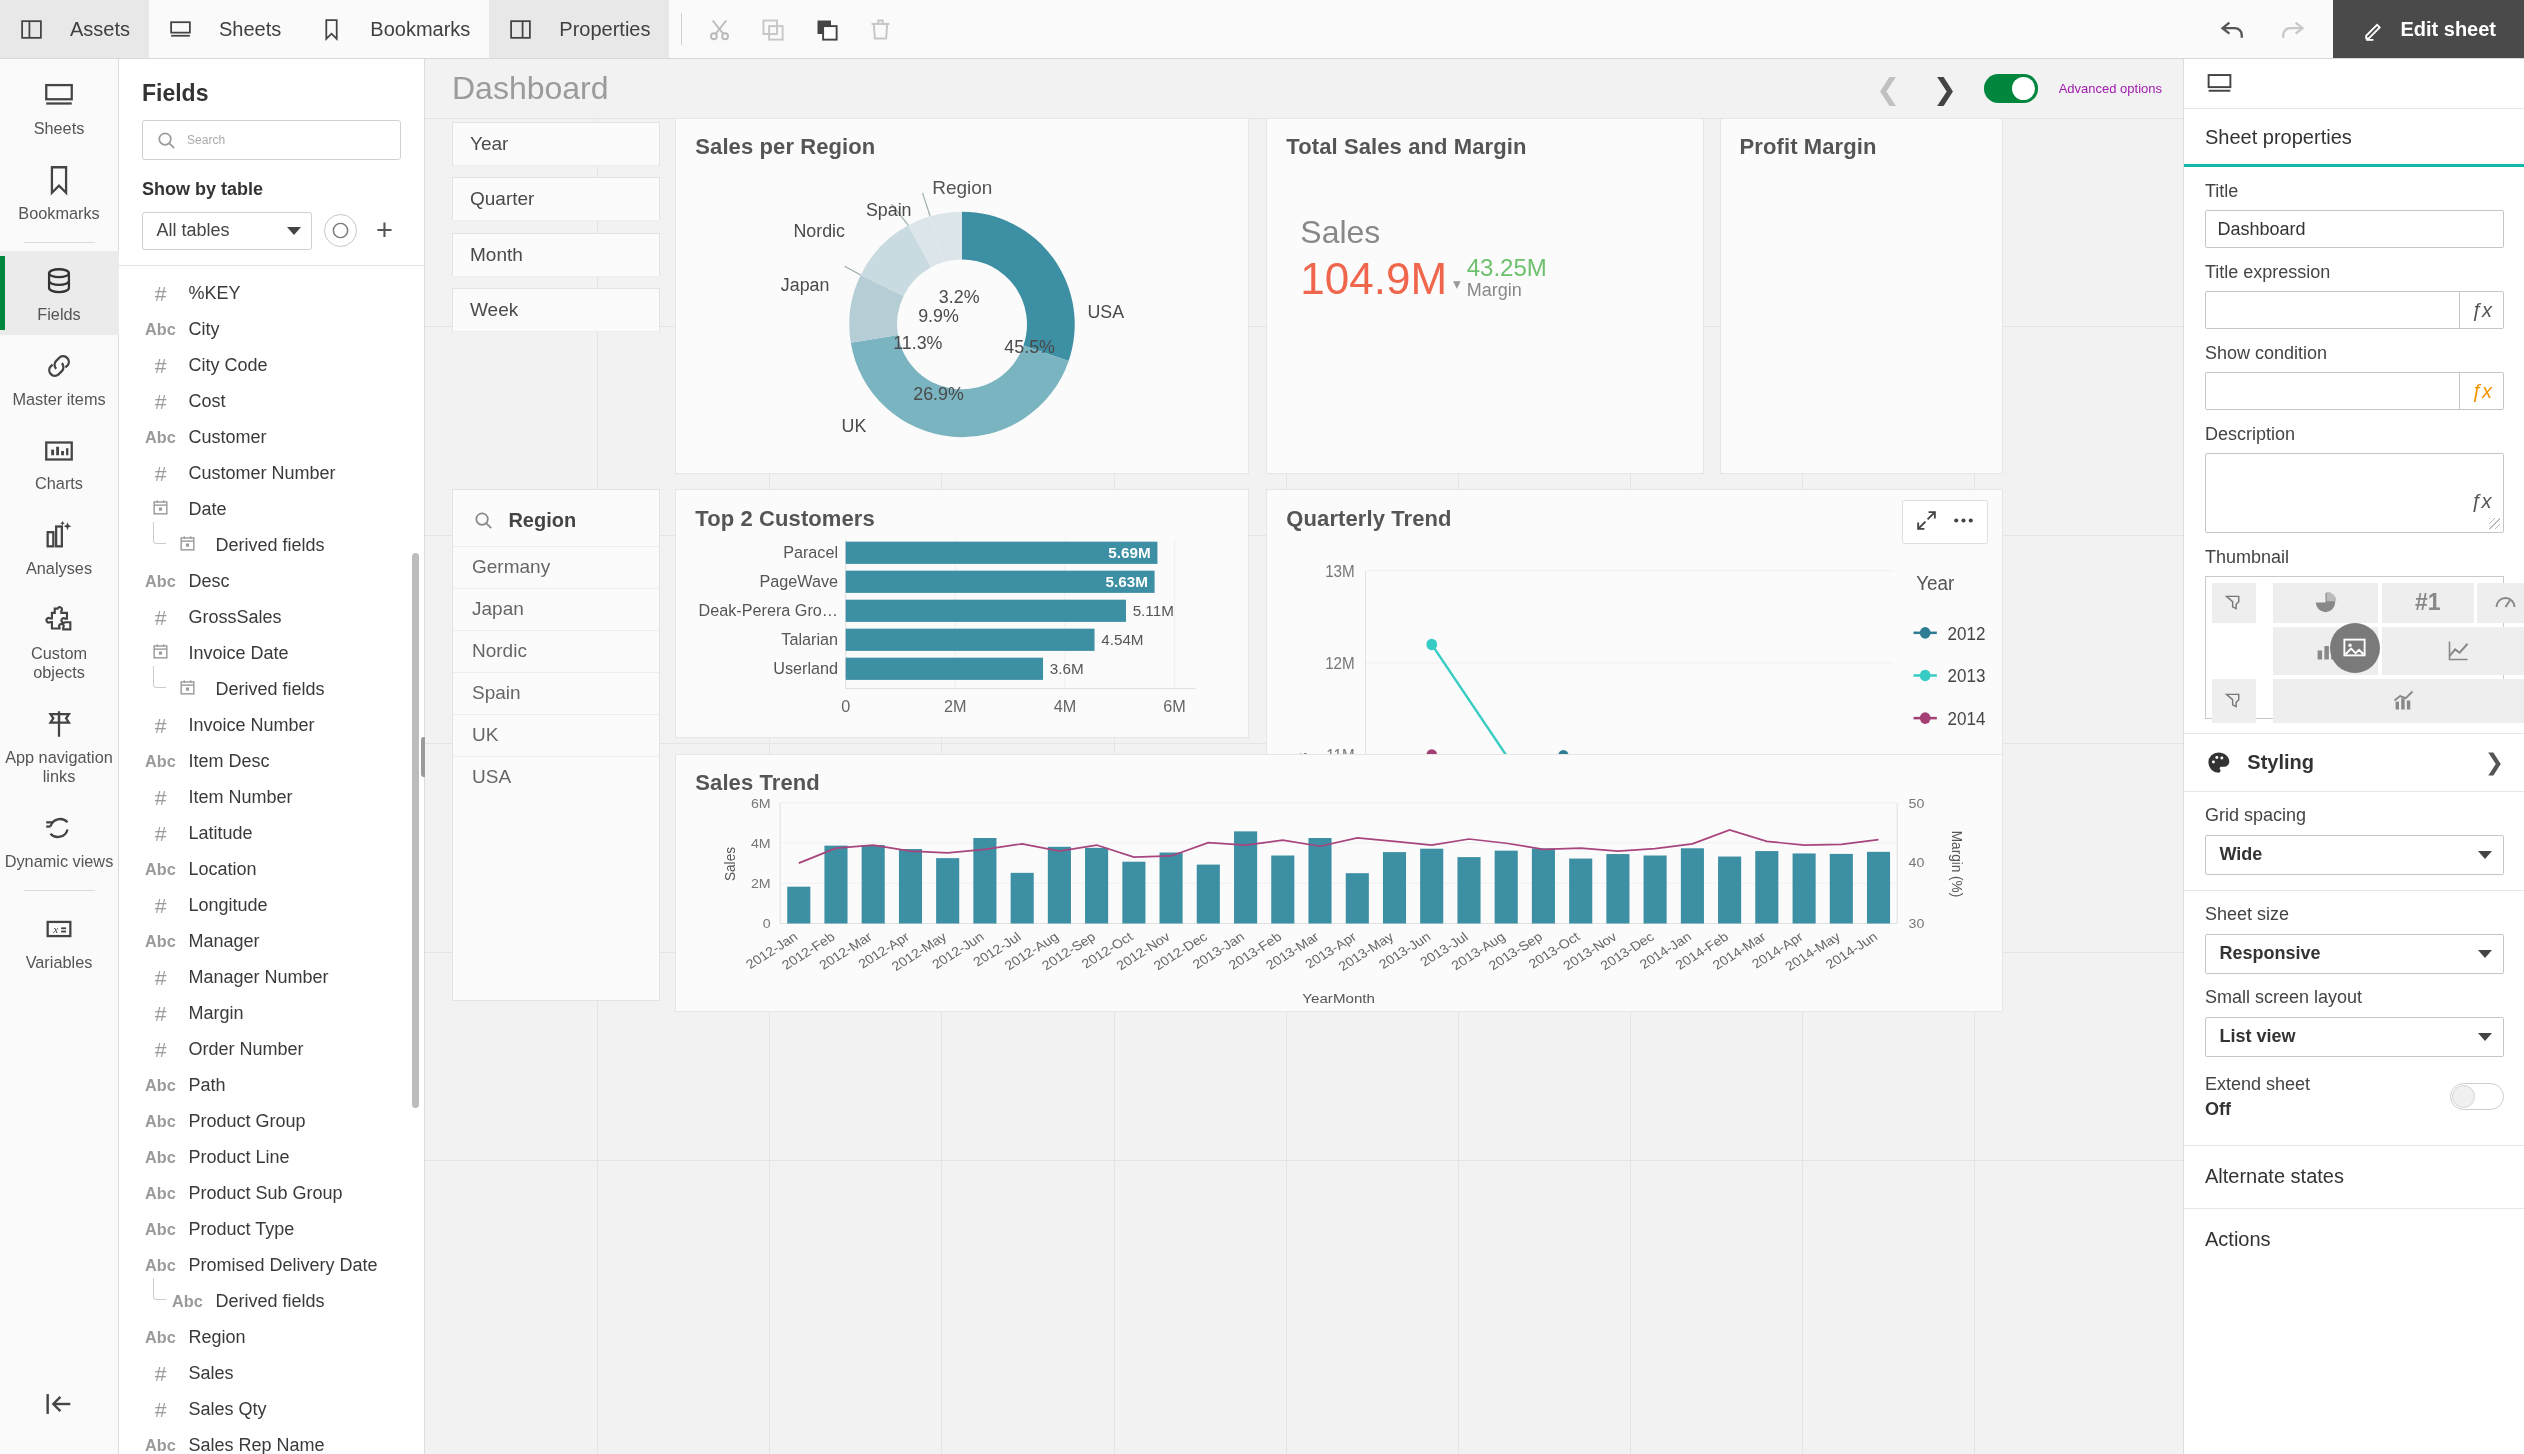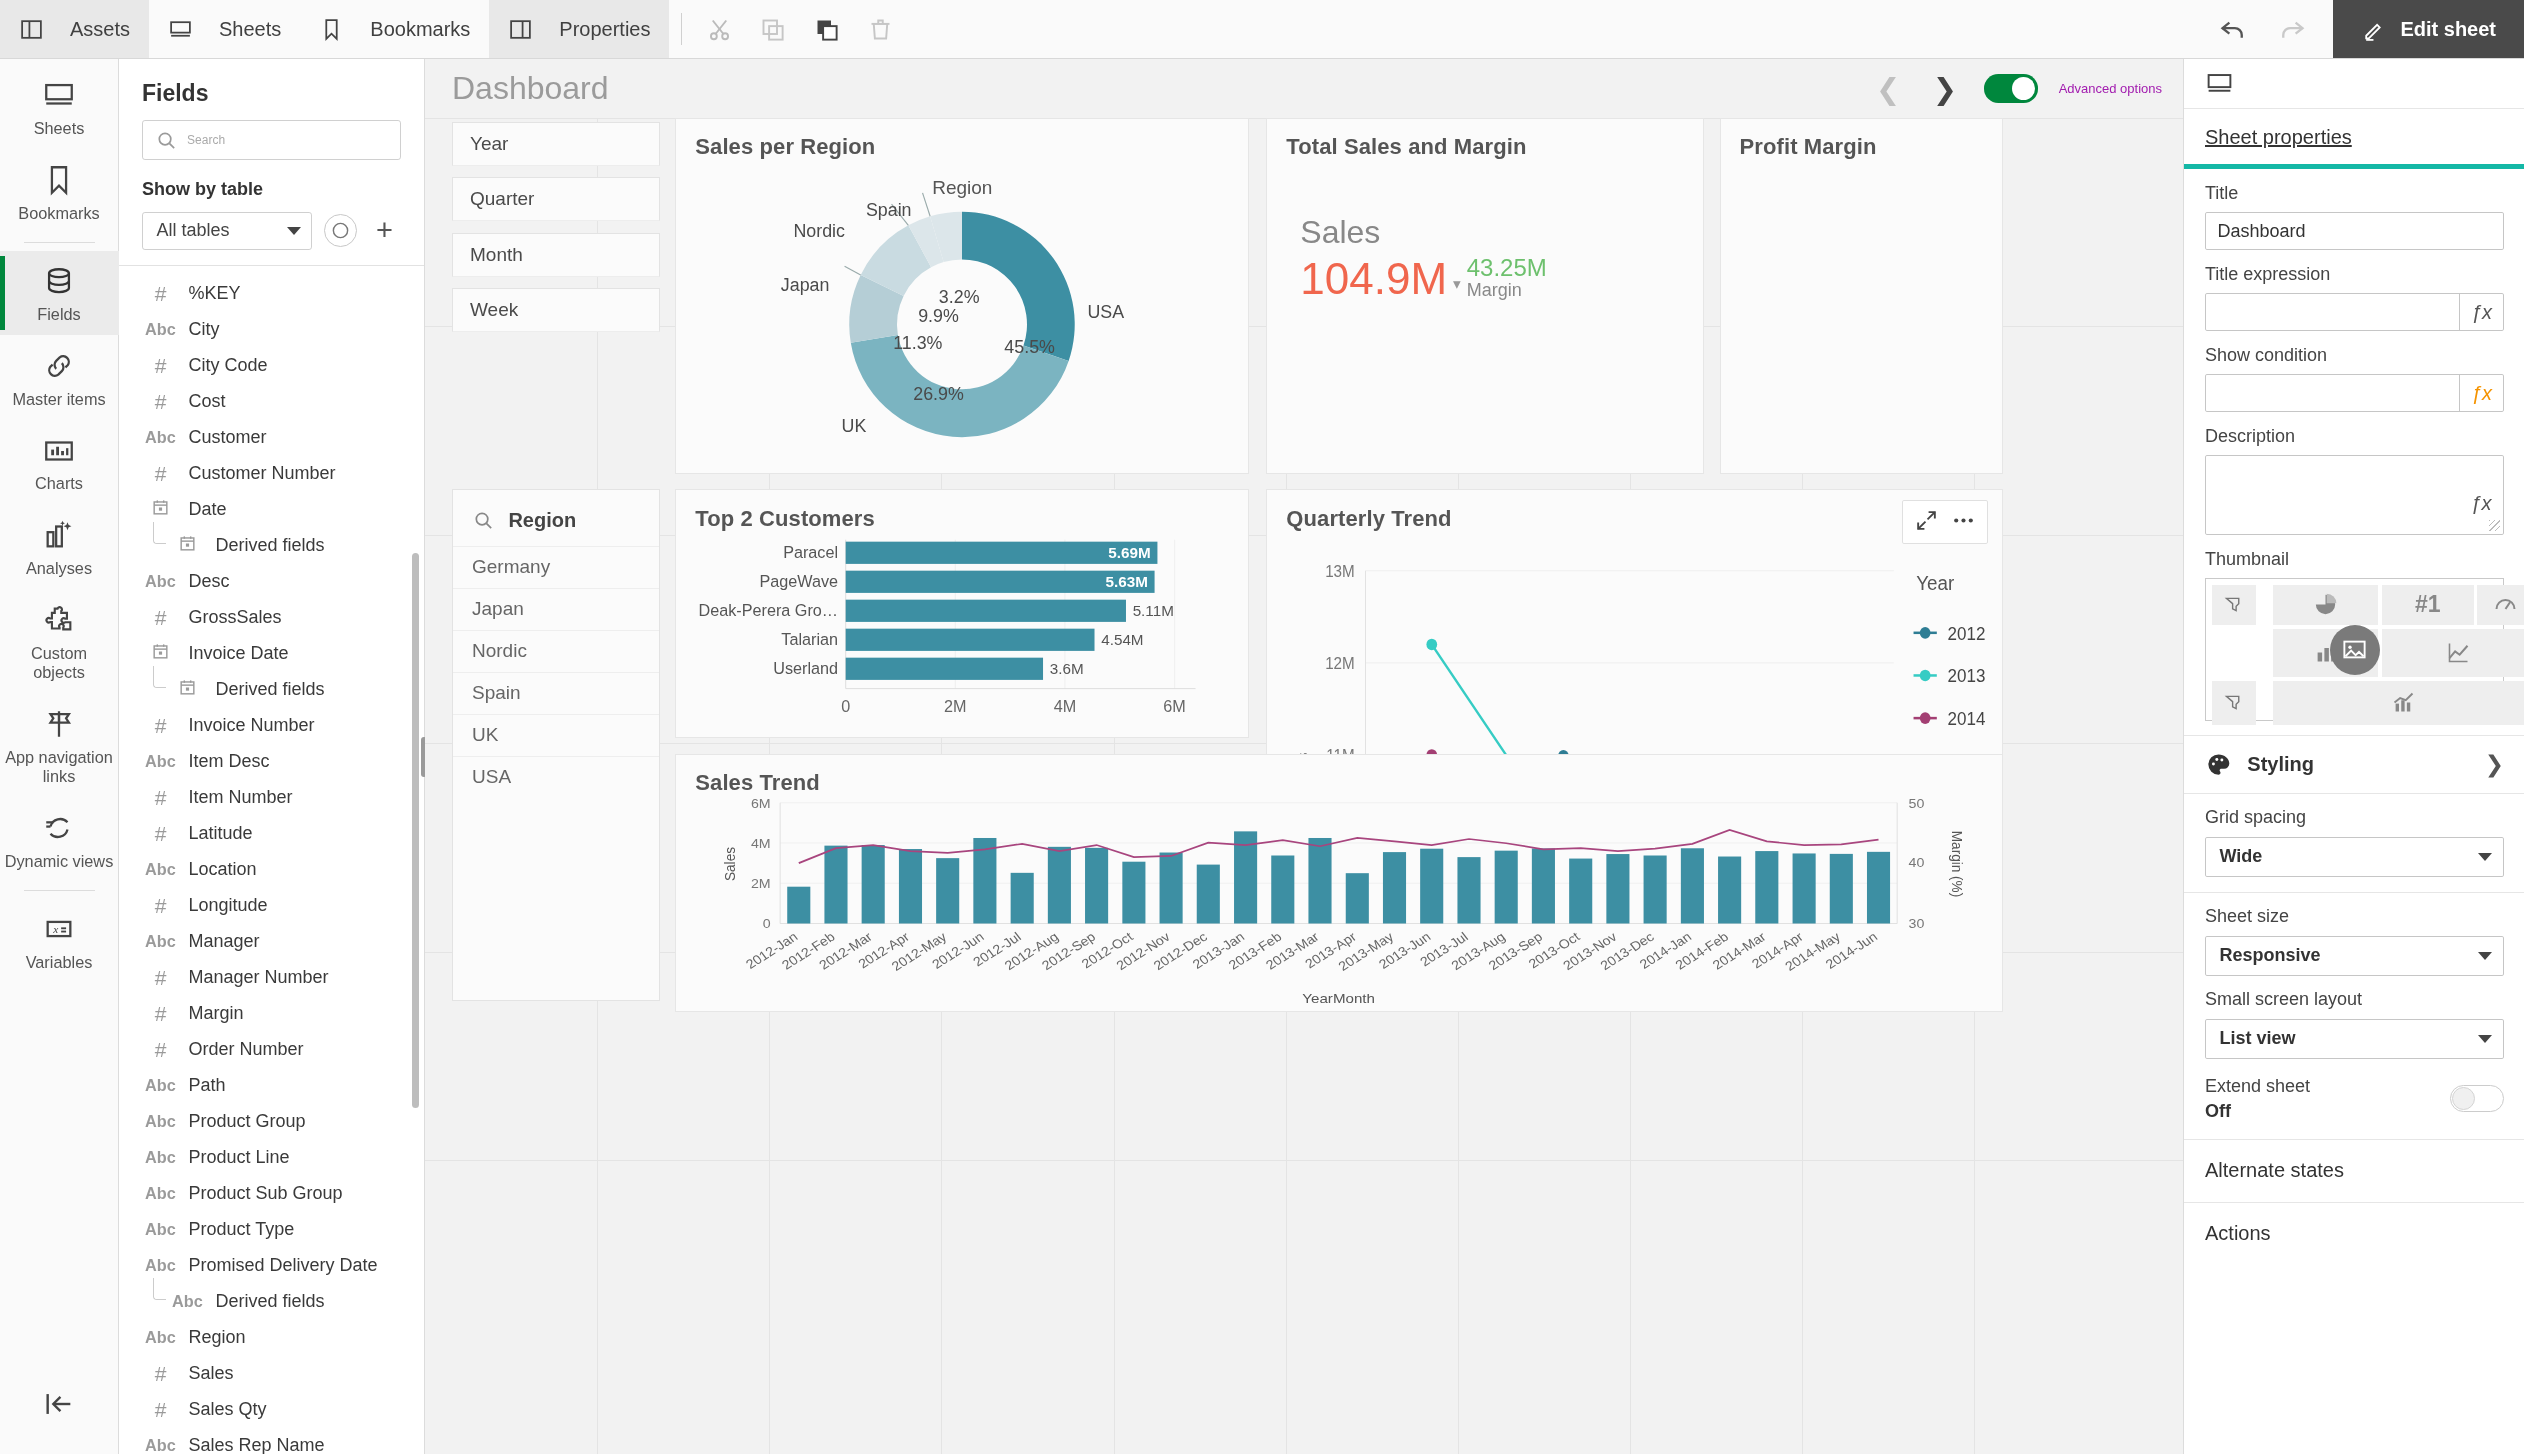--- a/index.html
+++ b/index.html
@@ -197,21 +197,21 @@
 
   
   .legend-title { font-size: 21px; fill: #555; }
 
   
   .props {
     width: 342px; background: #ffffff; border-left: 1px solid #dcdcdc;
     display: flex; flex-direction: column; flex: none; overflow: hidden;
   }
   .props-iconrow { height: 50px; display: flex; align-items: center; padding-left: 21px; border-bottom: 1px solid #e6e6e6; }
-  .props-head { font-size: 20px; color: #333; padding: 17px 21px 15.3px; border-bottom: 5px solid #14b8a6; text-decoration: underline; }
+  .props-head { font-size: 20px; color: #333; padding: 17px 21px 15.3px; border-bottom: 3px solid #14b8a6; }
   .pgroup { padding: 13.4px 21px 0; }
   .plabel { font-size: 18px; color: #444; margin-bottom: 8.6px; }
   .pinput {
     height: 38px; border: 1px solid #c6c6c6; border-radius: 1.9px; display: flex; align-items: center;
     font-size: 18px; color: #333; padding: 0 11.5px; background: #fff;
   }
   .pinput-fx { display: flex; height: 38px; border: 1px solid #c6c6c6; border-radius: 1.9px; }
   .pinput-fx .f { flex: 1; }
   .pinput-fx .fx {
     width: 44px; border-left: 1px solid #c6c6c6; display: flex; align-items: center;
@@ -1089,21 +1089,21 @@
       <div class="ptoggle-row">
         <div>
           <div class="plabel" style="margin-bottom:3.8px;">Extend sheet</div>
           <div style="font-size:18px;font-weight:bold;color:#333;">Off</div>
         </div>
         <div class="ptoggle">
             <div class="knob"></div>
           </div>
       </div>
 
-      <div style="margin-top:17px;">
+      <div style="margin-top:25px;">
         <div class="plistrow">Alternate states</div>
         <div class="plistrow">Actions</div>
       </div>
     </div>
 
   </div>
 </div>
 
 
 </body></html>

